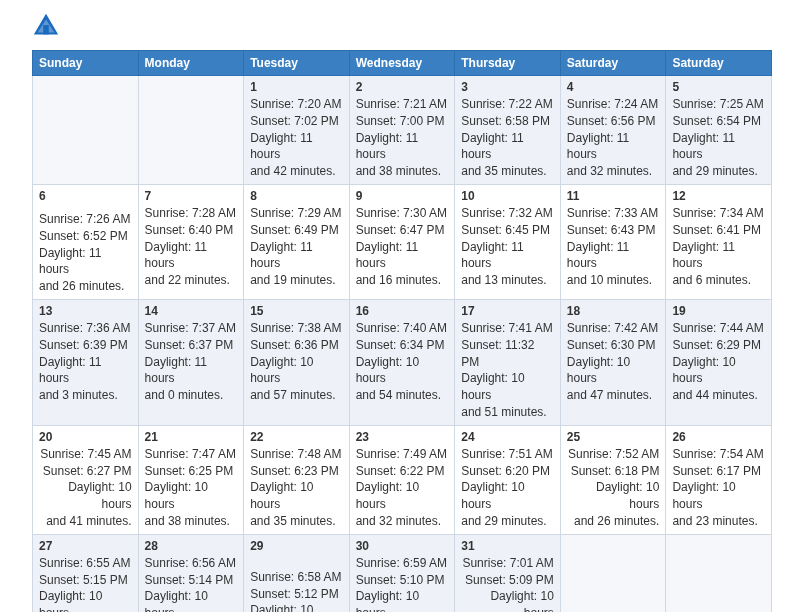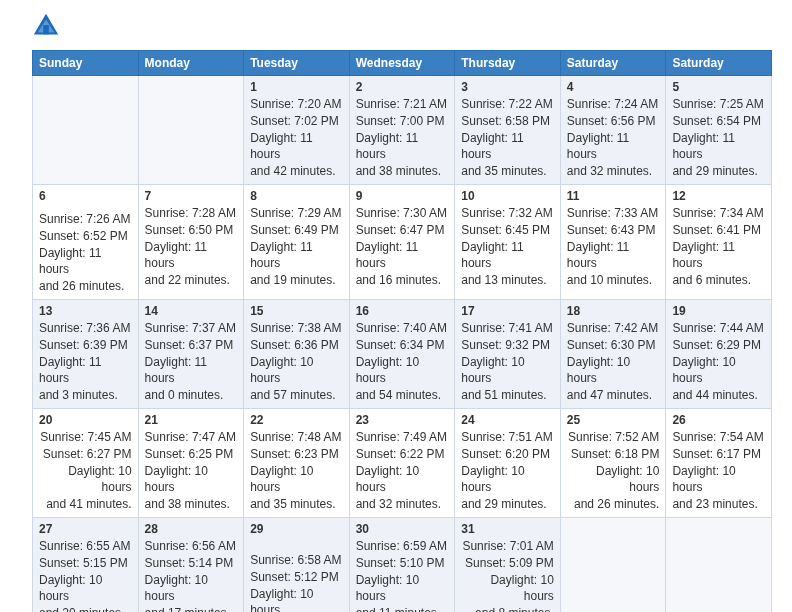--- a/index.html
+++ b/index.html
@@ -178,21 +178,21 @@
           <td>
             <span class="day-num">6</span>
             <div class="cell-info" style="white-space: pre-line; margin-top: 8px;">Sunrise: 7:26 AM
 Sunset: 6:52 PM
 Daylight: 11 hours
 and 26 minutes.</div>
           </td>
           <td>
             <span class="day-num">7</span>
             <div class="cell-info" style="white-space: pre-line;">Sunrise: 7:28 AM
-Sunset: 6:50 PM
+Sunset: 6:40 PM
 Daylight: 11 hours
 and 22 minutes.</div>
           </td>
           <td>
             <span class="day-num">8</span>
             <div class="cell-info" style="white-space: pre-line;">Sunrise: 7:29 AM
 Sunset: 6:49 PM
 Daylight: 11 hours
 and 19 minutes.</div>
           </td>
@@ -250,21 +250,21 @@
           <td>
             <span class="day-num">16</span>
             <div class="cell-info" style="white-space: pre-line;">Sunrise: 7:40 AM
 Sunset: 6:34 PM
 Daylight: 10 hours
 and 54 minutes.</div>
           </td>
           <td>
             <span class="day-num">17</span>
             <div class="cell-info" style="white-space: pre-line;">Sunrise: 7:41 AM
-Sunset: 9:32 PM
+Sunset: 11:32 PM
 Daylight: 10 hours
 and 51 minutes.</div>
           </td>
           <td>
             <span class="day-num">18</span>
             <div class="cell-info" style="white-space: pre-line;">Sunrise: 7:42 AM
 Sunset: 6:30 PM
 Daylight: 10 hours
 and 47 minutes.</div>
           </td>

